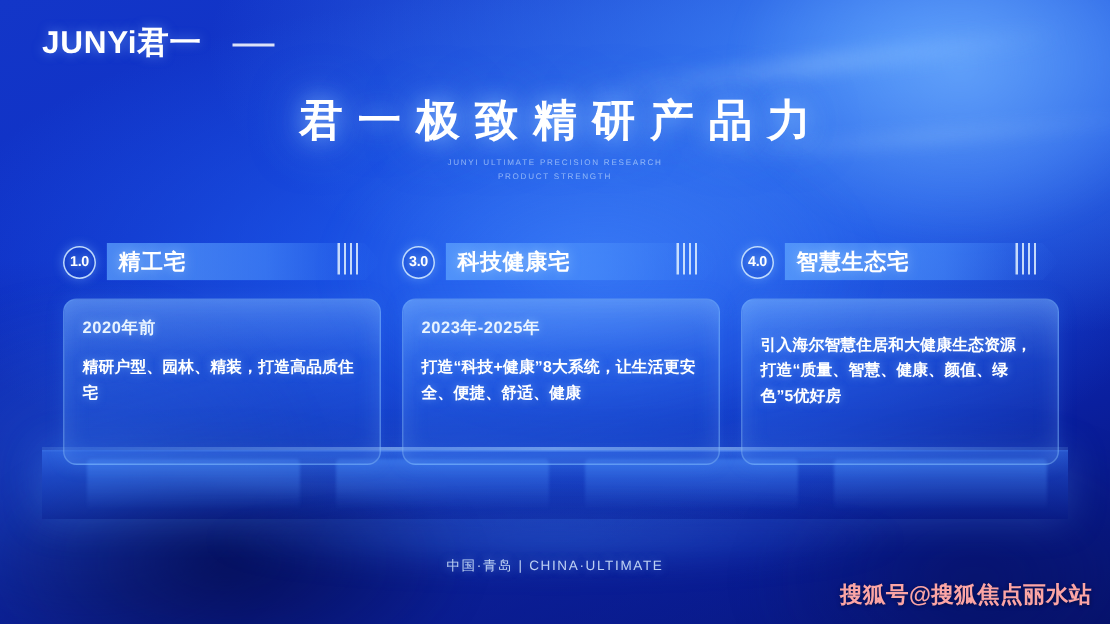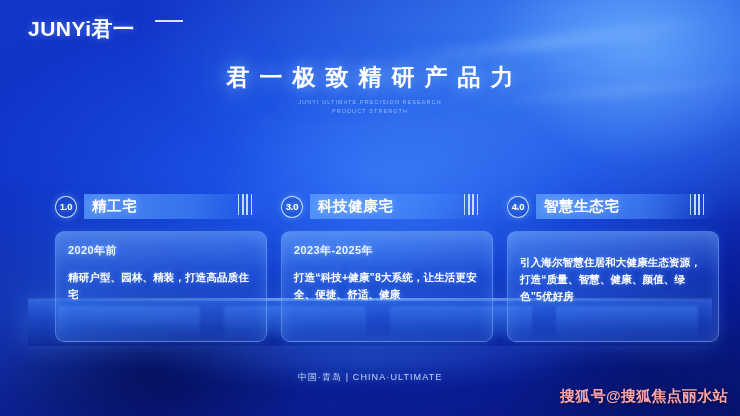--- a/index.html
+++ b/index.html
@@ -60,21 +60,21 @@
     background: linear-gradient(90deg, rgba(150,200,255,0), rgba(165,210,255,.30), rgba(150,200,255,0));
     filter: blur(5px);
   }
   .streak-a { left: 380px; top: 36px;  width: 330px; height: 14px; transform: rotate(-7deg); }
   .streak-b { left: 470px; top: 86px;  width: 300px; height: 10px; transform: rotate(-5deg); opacity:.7;}
   .streak-c { left: 20px;  top: 312px; width: 300px; height: 12px; transform: rotate(4deg); opacity:.35;}
 
   
   .logo-wrap {
     position: absolute; left: 28px; top: 18px;
-    display: flex; align-items: flex-start; gap: 20px;
+    display: flex; align-items: center; gap: 20px;
   }
   .logo-text {
     color: #ffffff;
     font-size: 21px;
     font-weight: 700;
     letter-spacing: .5px;
     line-height: 1;
     text-shadow: 0 0 7px rgba(140,190,255,.55);
     white-space: nowrap;
   }
@@ -84,21 +84,21 @@
     margin-top: 2px;
   }
 
   
   .heading {
     position: absolute; left: 0; right: 0; top: 64px;
     text-align: center;
   }
   .heading-main {
     color: #ffffff;
-    font-size: 23px;
+    font-size: 29px;
     font-weight: 700;
     letter-spacing: 10px;
     text-indent: 10px;
     line-height: 1.18;
     text-shadow: 0 0 16px rgba(150,200,255,.85), 0 0 34px rgba(90,160,255,.5);
   }
   .heading-sub {
     margin-top: 7px;
     color: rgba(205,228,255,.62);
     font-size: 5.4px;
@@ -128,25 +128,24 @@
   }
   .reflect {
     position: absolute; top: 306px; height: 34px;
     background: linear-gradient(180deg, rgba(80,150,255,.45), rgba(30,80,200,0));
     border-radius: 3px;
     filter: blur(1.2px);
   }
 
   
   .cols {
-    position: absolute; left: 55px; top: 160px;
+    position: absolute; left: 42px; top: 160px;
     width: 664px; height: 150px;
     display: flex;
     gap: 14px;
-    margin-top: 32px;
   }
   .col {
     position: relative;
     flex: 1 1 0;
     display: flex;
     flex-direction: column;
   }
 
   
   .col-head {

